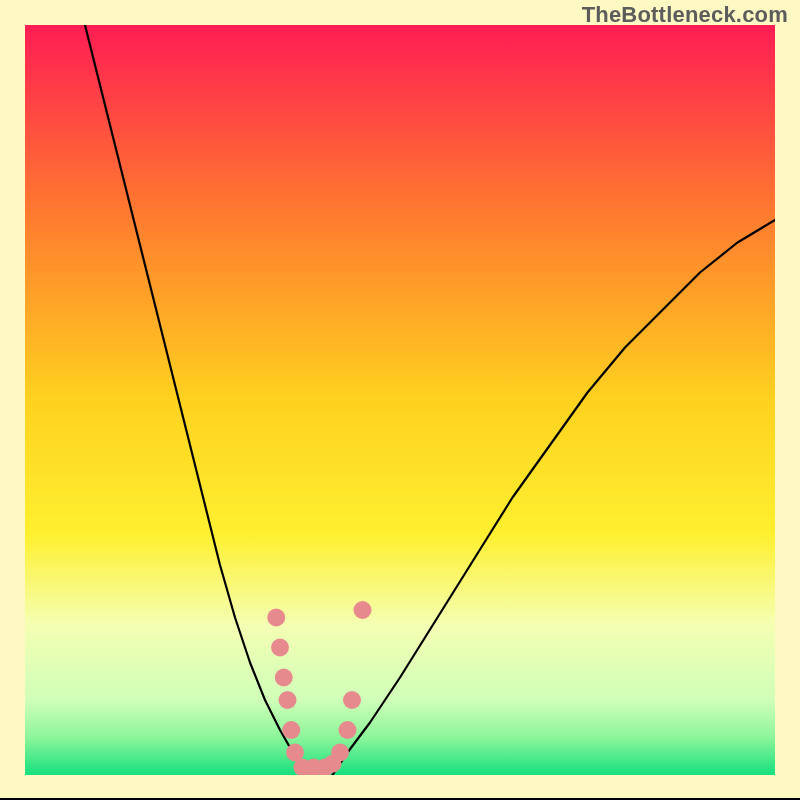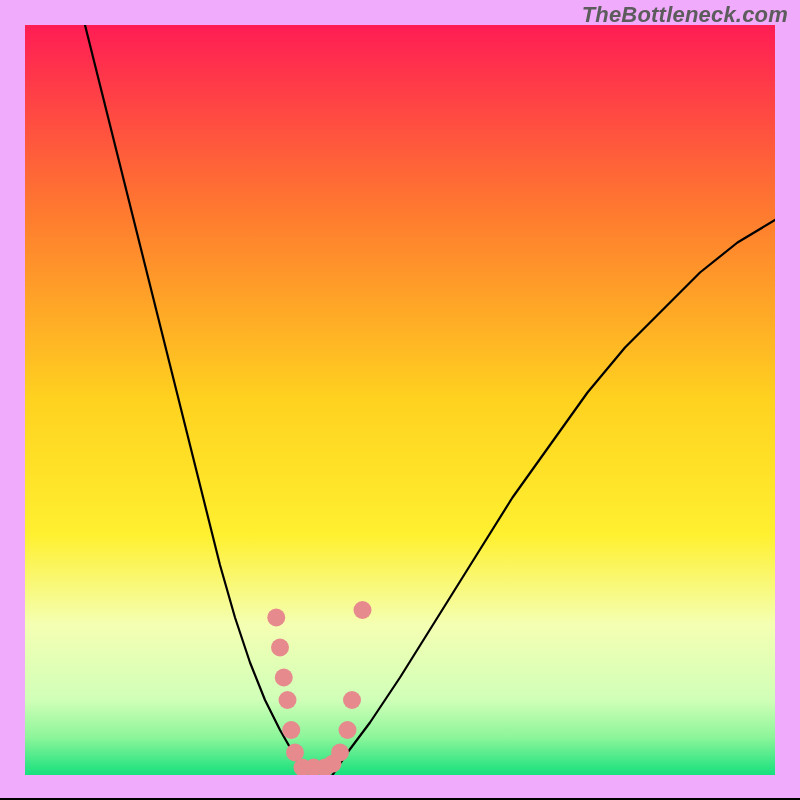--- a/index.html
+++ b/index.html
@@ -1,22 +1,21 @@
 <!DOCTYPE html>
 <html><head>
 <meta charset="utf-8">
 <style>
   * { margin: 0; padding: 0; box-sizing: border-box; }
   html, body { width: 800px; height: 800px; overflow: hidden; background: #000; }
   .frame {
     position: relative;
     width: 800px;
     height: 798px;
-    background: #f0abfc;
-    font-style: italic;
+    background: #fef9c3;
   }
   .watermark {
     position: absolute;
     top: 2px;
     right: 12px;
     font-family: Arial, Helvetica, sans-serif;
     font-size: 22px;
     font-weight: 600;
     color: #5c5c5c;
     letter-spacing: 0.2px;

